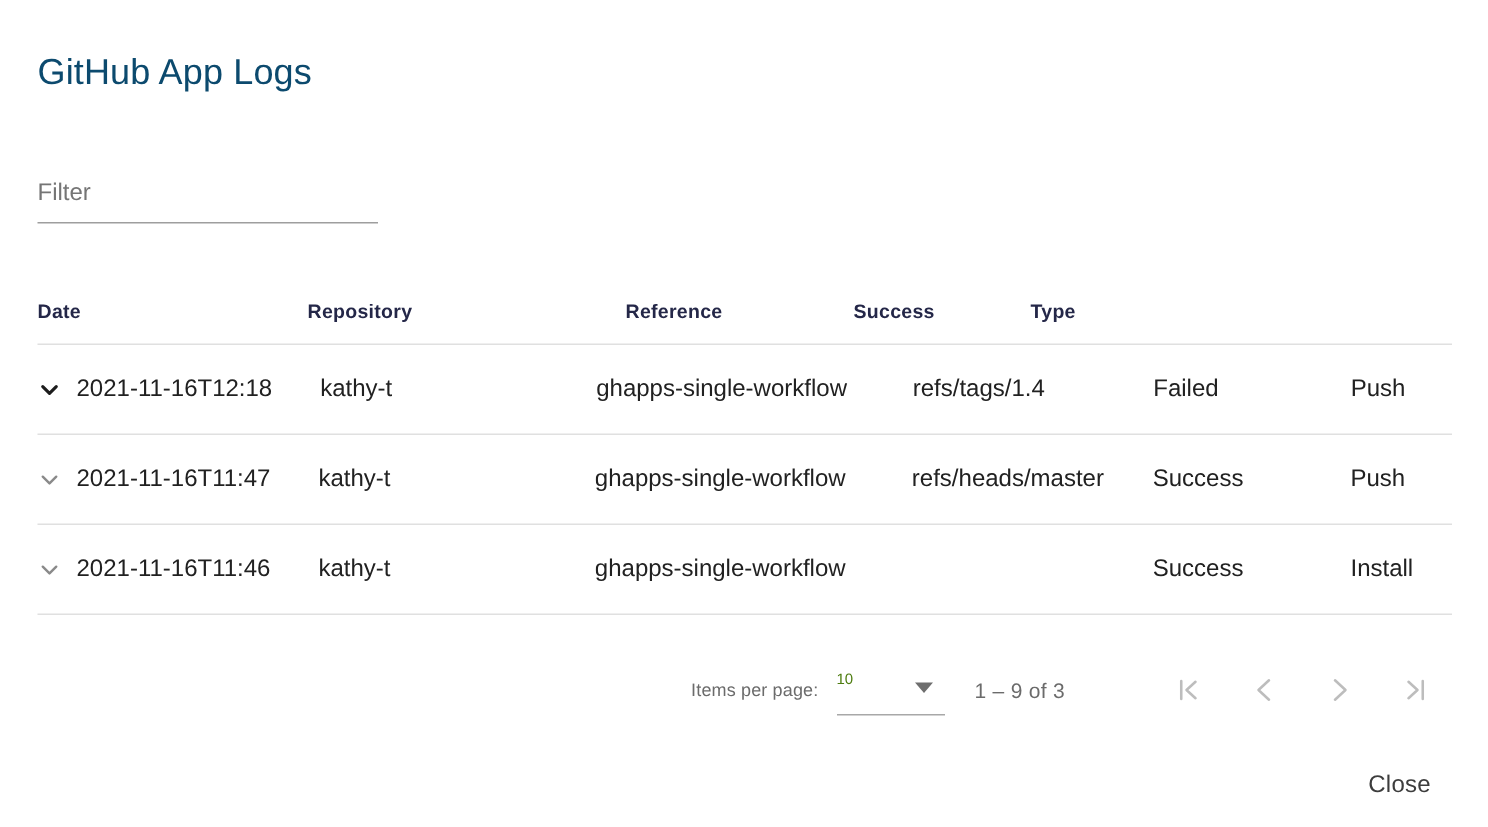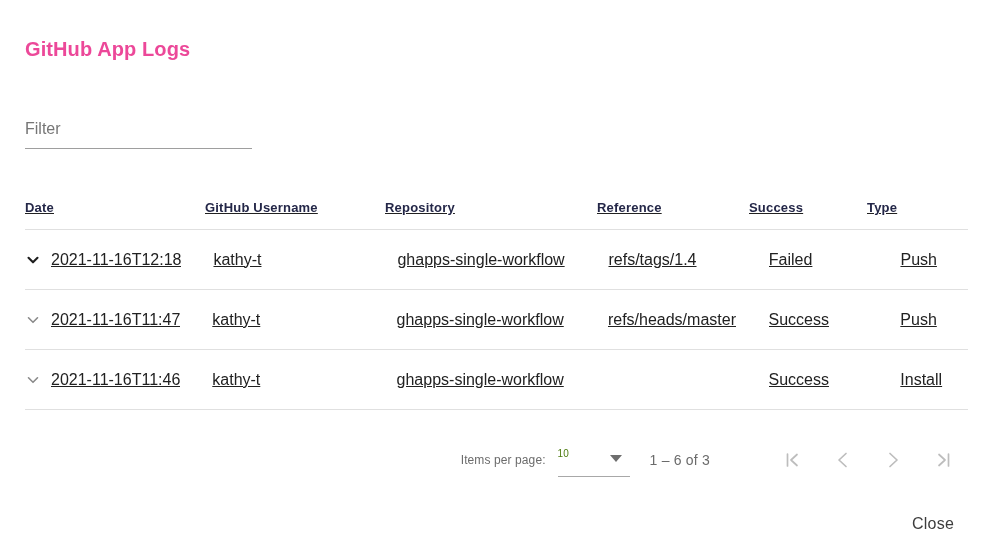--- a/index.html
+++ b/index.html
@@ -14,24 +14,24 @@
     color: #212121;
     overflow: hidden;
     position: relative;
   }
 
   
   .dialog-title {
     position: absolute;
     left: 25px;
     top: 33px;
-    font-size: 20px;
-    font-weight: 700;
+    font-size: 24px;
+    font-weight: 400;
     line-height: 32px;
-    color: #ec4899;
+    color: #0c4a6e;
     letter-spacing: 0.1px;
   }
 
   
   .filter-field {
     position: absolute;
     left: 25px;
     top: 115px;
     width: 227px;
     height: 34px;
@@ -60,21 +60,20 @@
     height: 1px;
     background: #9e9e9e;
   }
 
   
   .log-table {
     position: absolute;
     left: 25px;
     top: 186px;
     width: 943px;
-    text-decoration: underline;
   }
   .table-row {
     display: flex;
     align-items: center;
     position: relative;
     box-sizing: border-box;
   }
   .header-row {
     height: 44px;
     border-bottom: 1px solid #e0e0e0;
@@ -230,21 +229,20 @@
 
 <div class="filter-field">
   <input class="filter-input" type="text" placeholder="Filter" value="" style="">
   <div class="filter-underline"></div>
 </div>
 
 <div class="log-table">
 
   <div class="table-row header-row">
     <div class="th col-date">Date</div>
-    <div class="th col-user">GitHub Username</div>
     <div class="th col-repo">Repository</div>
     <div class="th col-ref">Reference</div>
     <div class="th col-success">Success</div>
     <div class="th col-type">Type</div>
   </div>
 
   <div class="table-row data-row">
     <div class="col-date">
       <button class="expand-btn">
         <svg class="chev chev-dark" width="16" height="16" viewBox="0 0 16 16" fill="none">
@@ -295,21 +293,21 @@
 
 <div class="paginator">
   <span class="pg-label">Items per page:</span>
 
   <div class="pg-select">
     <span class="pg-select-value">10</span>
     <span class="pg-select-arrow"></span>
     <span class="pg-select-underline"></span>
   </div>
 
-  <span class="pg-range">1 – 6 of 3</span>
+  <span class="pg-range">1 – 9 of 3</span>
 
   <button class="pg-btn">
     <svg width="22" height="22" viewBox="0 0 22 22" fill="none">
       <path d="M5.5 5 L5.5 17" stroke-width="1.7" stroke-linecap="round"></path>
       <path d="M15 5.5 L9 11 L15 16.5" stroke-width="1.7" stroke-linecap="round" stroke-linejoin="round" fill="none"></path>
     </svg>
   </button>
 
   <button class="pg-btn">
     <svg width="22" height="22" viewBox="0 0 22 22" fill="none">

